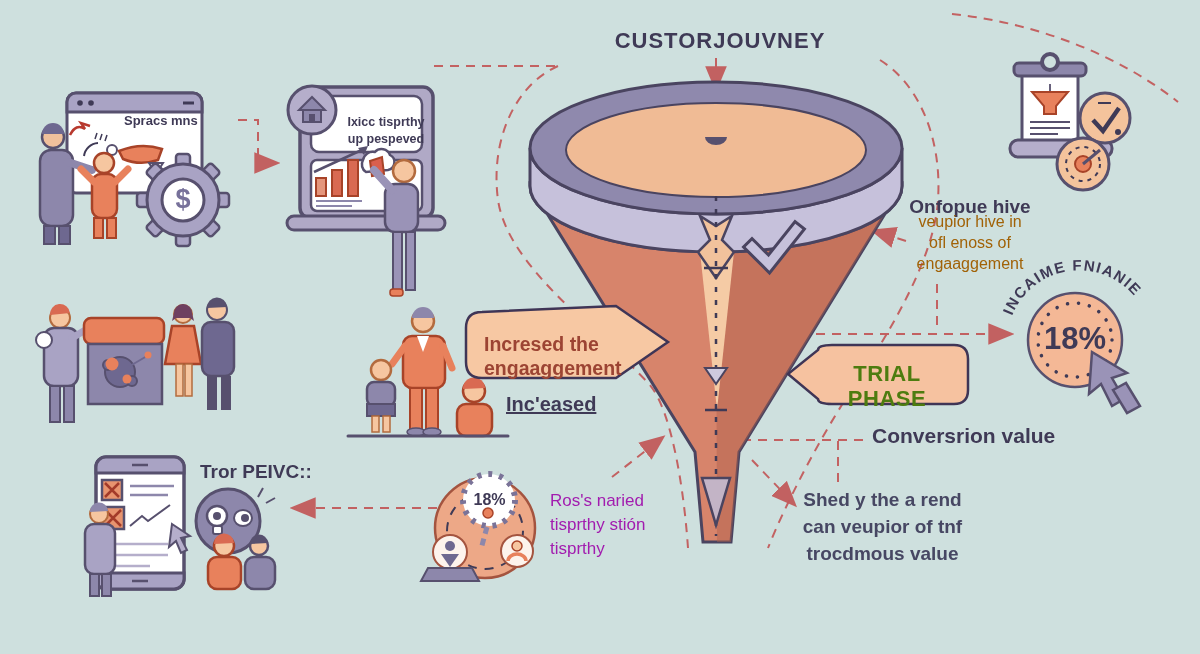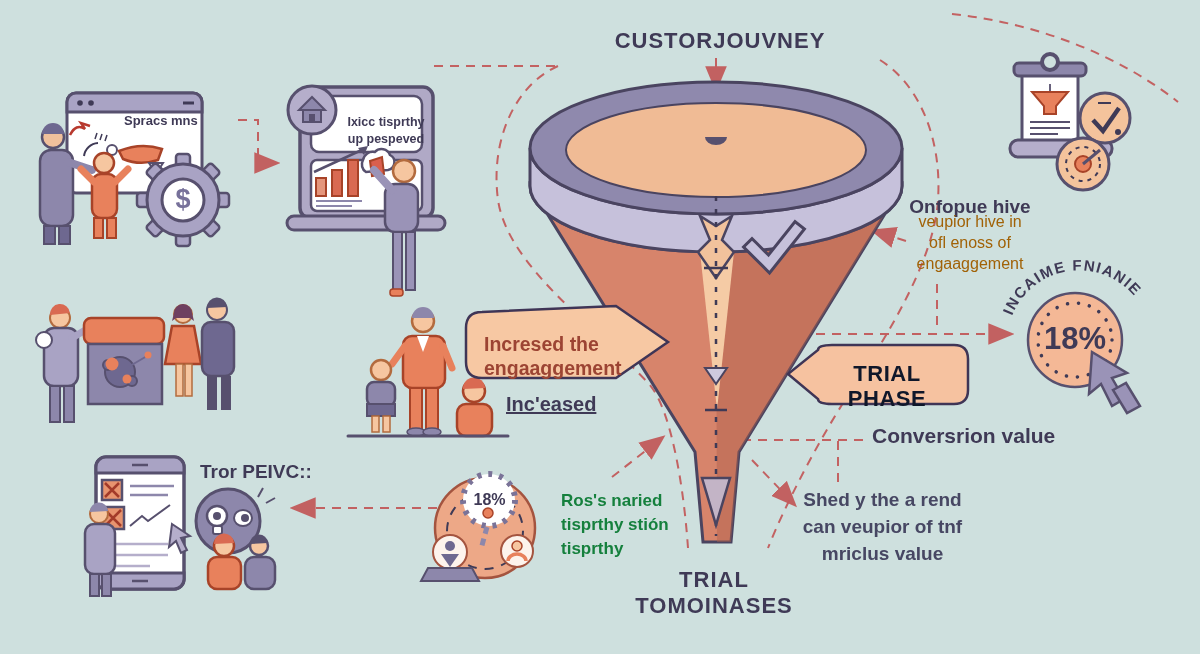--- a/index.html
+++ b/index.html
@@ -286,45 +286,41 @@
     <div>up pespeved</div>
   </div>
 
   <div class="txt bold" style="left:484px;top:332px;width:150px;font-size:19.5px;line-height:24px;color:#9c4433;">
     <div>Incresed the</div>
     <div>engaaggement</div>
   </div>
 
   <div class="txt bold" style="left:506px;top:393px;width:130px;font-size:20px;text-decoration:underline;">Inc'eased</div>
 
-  <div class="txt bold center" style="left:812px;top:361px;width:150px;font-size:22px;color:#0f172a;letter-spacing:.5px;">TRIAL PHASE</div>
+  <div class="txt bold center" style="left:812px;top:361px;width:150px;font-size:22px;color:#4d7c0f;letter-spacing:.5px;">TRIAL PHASE</div>
 
   <div class="txt bold center" style="left:895px;top:196px;width:150px;font-size:19px;">Onfopue hive</div>
   <div class="txt center" style="left:880px;top:211px;width:180px;font-size:16px;line-height:21px;color:#a16207;font-weight:500;">
     <div>veupior hive in</div>
     <div>ofl enoss of</div>
     <div>engaaggement</div>
   </div>
 
   <div class="txt bold center" style="left:1042px;top:321px;width:66px;font-size:31px;">18%</div>
 
   <div class="txt bold" style="left:872px;top:424px;width:220px;font-size:21px;">Conversrion value</div>
   <div class="txt center" style="left:790px;top:486px;width:185px;font-size:19px;line-height:27px;color:#474763;font-weight:700;">
     <div>Shed y the a rend</div>
     <div>can veupior of tnf</div>
-    <div>mriclus value</div>
+    <div>trocdmous value</div>
   </div>
 
   <div class="txt bold" style="left:200px;top:461px;width:130px;font-size:19px;">Tror PEIVC::</div>
 
   <div class="txt bold center" style="left:467px;top:491px;width:45px;font-size:16px;">18%</div>
-  <div class="txt" style="left:550px;top:489px;width:120px;font-size:17px;line-height:24px;color:#15803d;font-weight:700;margin-left:11px;">
+  <div class="txt" style="left:550px;top:489px;width:120px;font-size:17px;line-height:24px;color:#a21caf;font-weight:400;">
     <div>Ros's naried</div>
     <div>tisprthy stión</div>
     <div>tisprthy</div>
   </div>
 
-  <div class="txt bold center" style="left:614px;top:567px;width:200px;font-size:22px;line-height:26px;letter-spacing:1px;">
-    <div>TRIAL</div>
-    <div>TOMOINASES</div>
-  </div>
 
 </div>
 
 </body></html>

